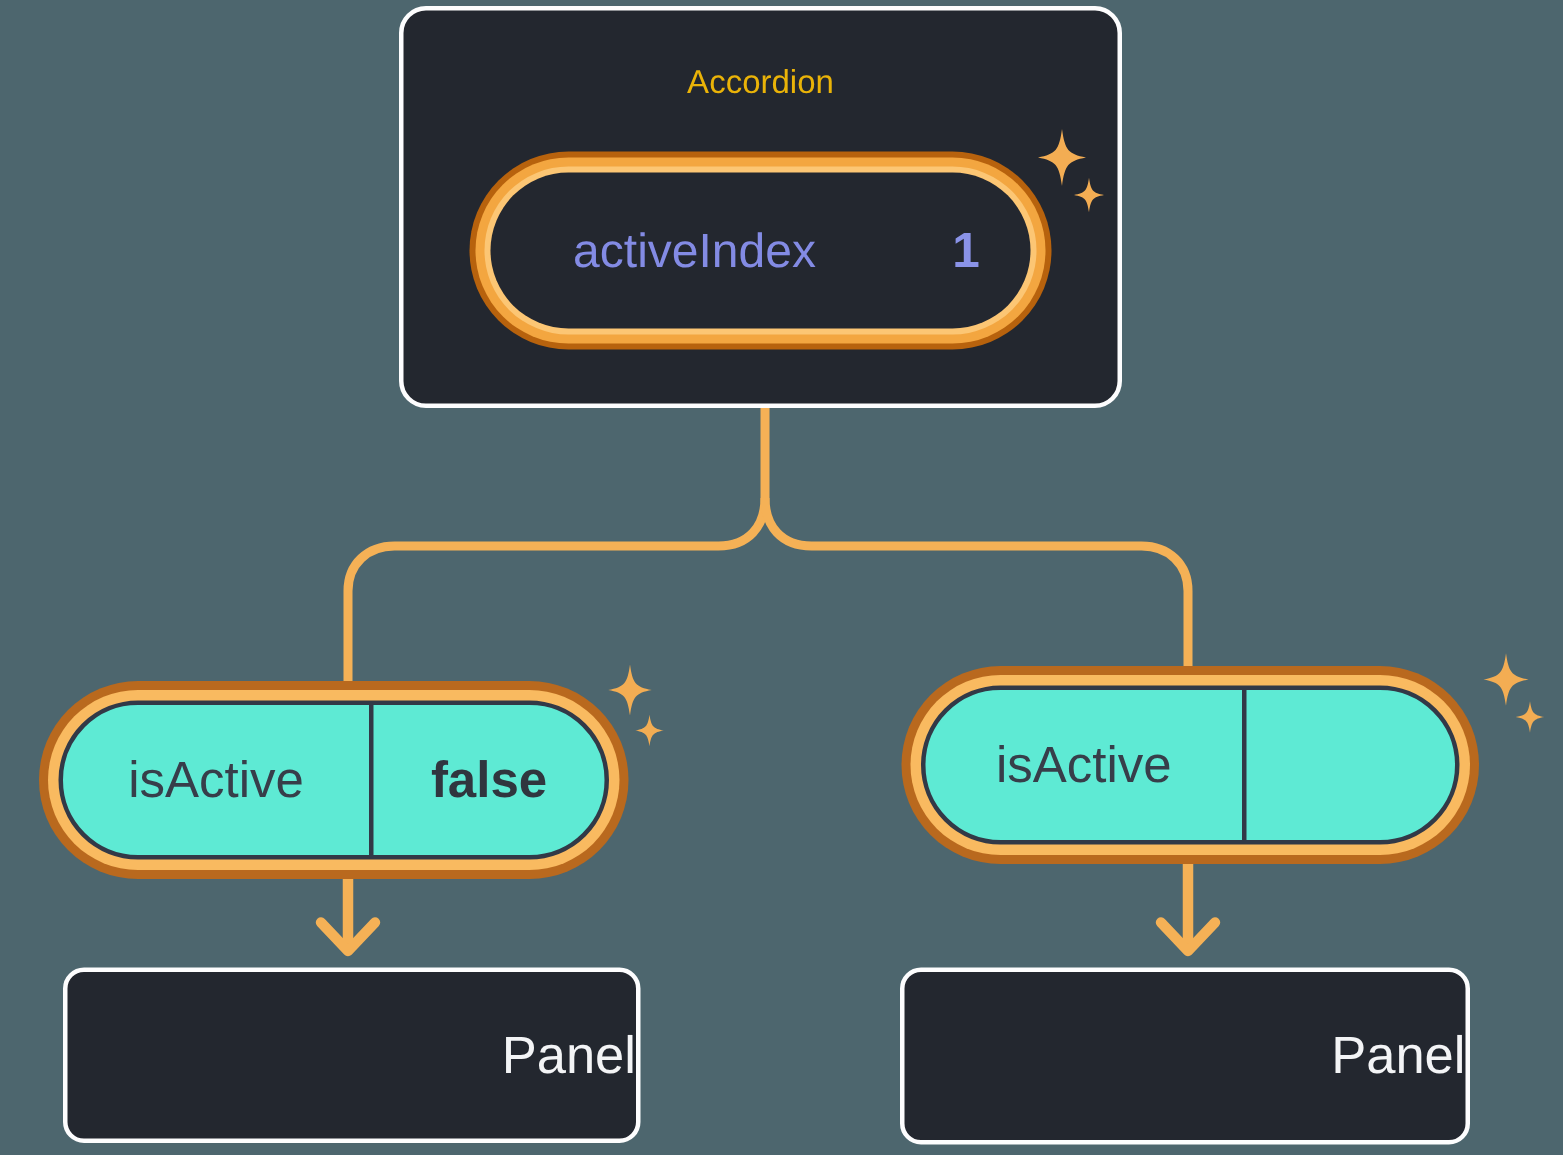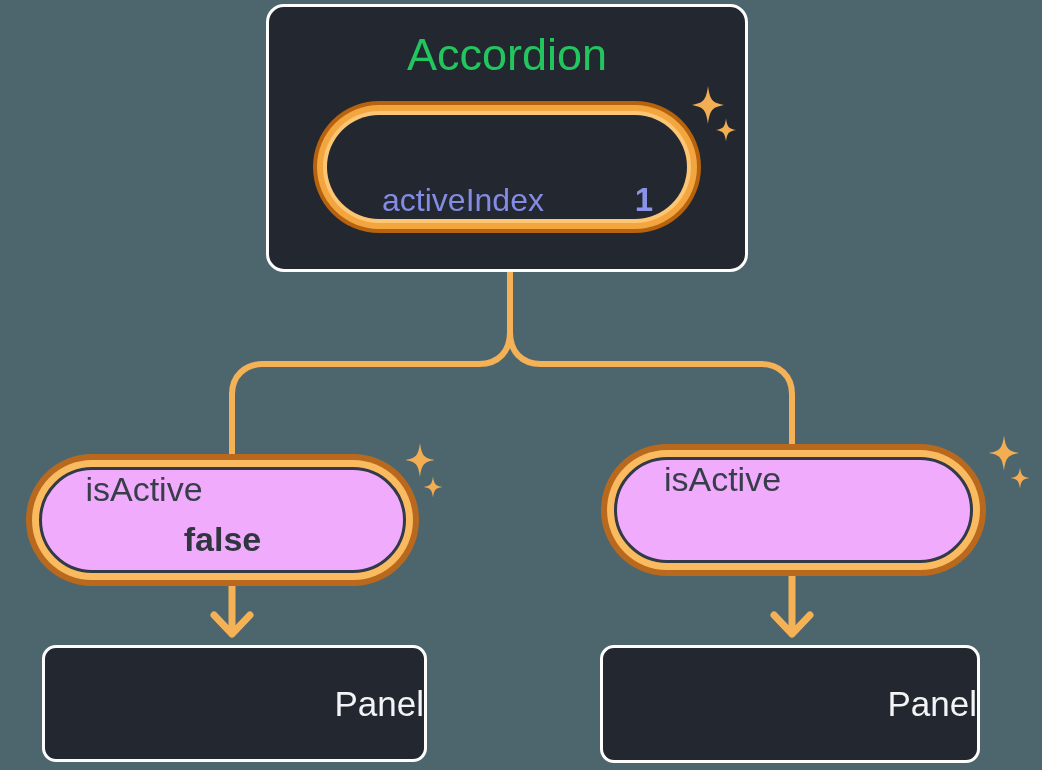--- a/index.html
+++ b/index.html
@@ -15,45 +15,45 @@
   .node{
     background:#23272f;
     border:3px solid #fdfdfe;
     box-sizing:border-box;
   }
   .accordion-node{
     left:266px;top:4px;width:482px;height:268px;border-radius:18px;
     display:flex;flex-direction:column;align-items:center;
   }
   .node-title{
-    color:#22c55e;font-size:45px;line-height:40px;margin-top:28px;
+    color:#eab308;font-size:22px;line-height:40px;margin-top:28px;
   }
 
   
   .state-pill{
     margin-top:40px;width:360px;height:104px;border-radius:999px;
     background:#23272f;
     box-shadow:0 0 0 4px #fcc674, 0 0 0 10px #f3a640, 0 0 0 14px #b7620d;
-    display:flex;align-items:flex-end;overflow:hidden;
+    display:flex;align-items:center;overflow:hidden;
   }
   .state-label{
     flex:1;display:flex;align-items:center;justify-content:center;
     color:#838be4;font-size:32px;
   }
   .state-divider{width:2px;background:#eba04b;}
   .state-value{
     width:86px;display:flex;align-items:center;justify-content:center;
     color:#8a93e8;font-size:33px;font-weight:bold;
   }
 
   
   .prop-pill{
-    border-radius:999px;background:#f0abfc;border:3px solid #323947;
+    border-radius:999px;background:#5eead4;border:3px solid #323947;
     box-shadow:0 0 0 7px #f9ba60, 0 0 0 13px #b9691e;
-    display:flex;align-items:stretch;overflow:hidden;flex-direction:column;
+    display:flex;align-items:stretch;overflow:hidden;
   }
   .prop-pill-left{left:39px;top:467px;width:367px;height:106px;}
   .prop-pill-right{left:614px;top:457px;width:359px;height:106px;}
   .prop-label{
     display:flex;align-items:center;justify-content:center;
     color:#373e4a;font-size:34px;
   }
   .prop-pill-left .prop-label{width:204px;}
   .prop-pill-right .prop-label{width:211px;}
   .prop-divider{width:3px;background:#323947;}

